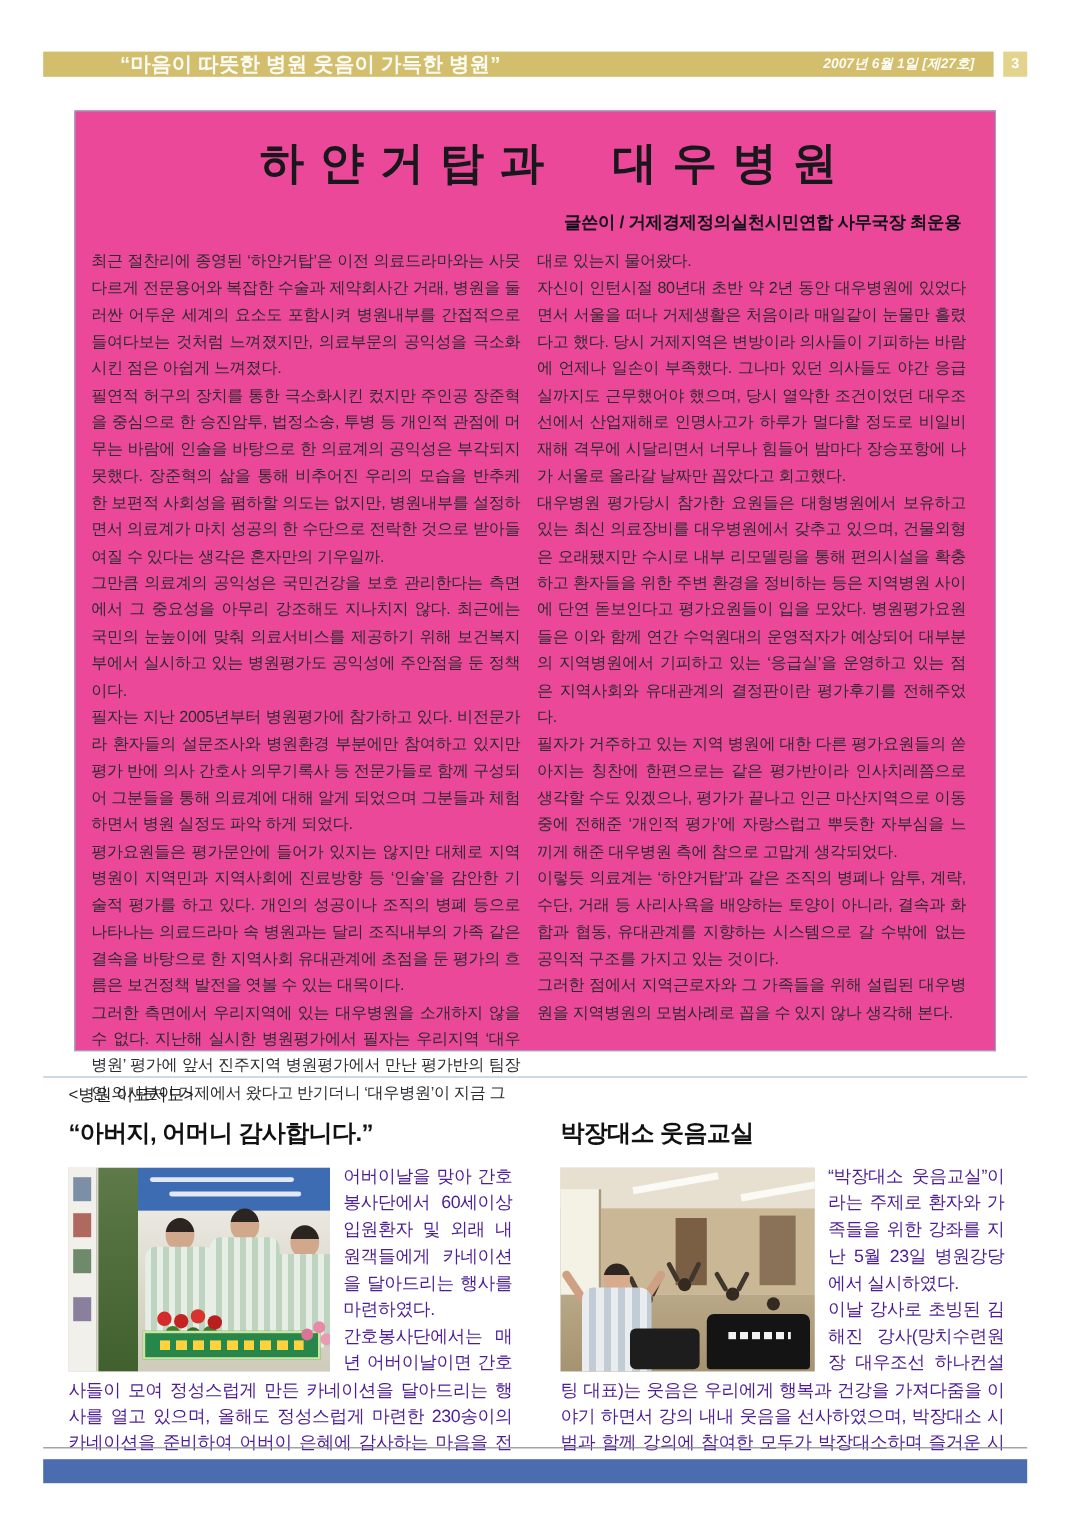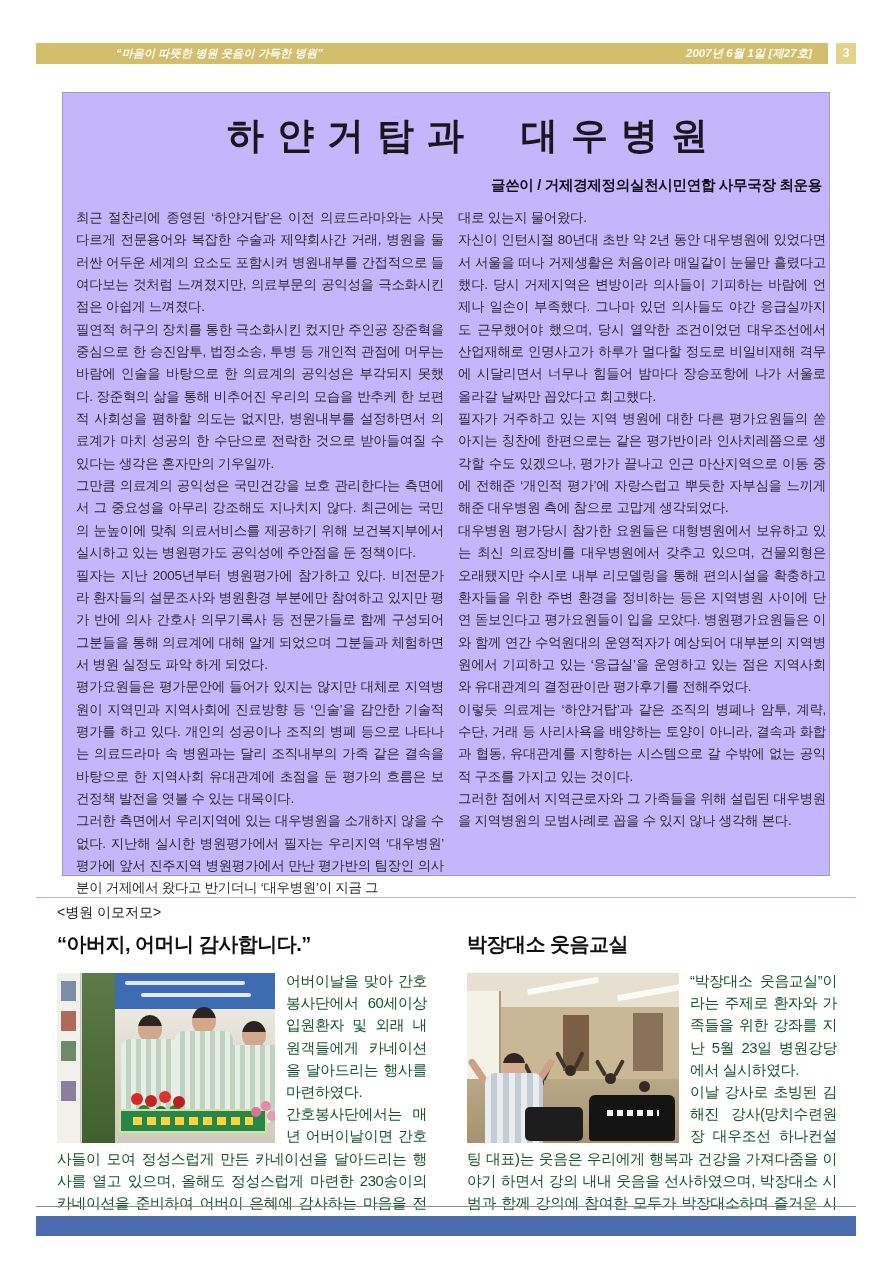--- a/index.html
+++ b/index.html
@@ -3,51 +3,51 @@
 <meta charset="utf-8">
 <style>
   * { margin:0; padding:0; box-sizing:border-box; }
   html,body { background:#ffffff; }
   .page { position:relative; width:892px; height:1261px; background:#fff; overflow:hidden;
           font-family:"Liberation Sans", sans-serif; color:#222; }
 
   
   .header-bar { position:absolute; left:36px; top:43px; width:792px; height:21px;
                 background:#d2be6d; display:flex; align-items:center; }
-  .header-slogan { margin-left:80px; font-size:11px; font-style:italic; font-weight:bold;
+  .header-slogan { margin-left:64px; font-size:17px; font-weight:bold;
                    color:#fdfdf6; letter-spacing:0.2px; }
   .header-date { margin-left:auto; margin-right:16px; font-size:11.5px; font-style:italic;
                  font-weight:bold; color:#fdfdf6; }
   .page-num-box { position:absolute; left:836px; top:43px; width:20px; height:21px;
                   background:#e2d48d; color:#ffffff; font-size:12px; font-weight:bold;
                   text-align:center; line-height:21px; }
 
   
   .main-box { position:absolute; left:62px; top:92px; width:768px; height:784px;
-              background:#c4b5fd; border:1px solid #94a2c4; padding:14px 3px 0 13px; }
+              background:#ec4899; border:1px solid #94a2c4; padding:14px 24px 0 13px; }
   .main-title { text-align:center; padding-left:46px; margin-top:4px;
                 font-family:"DejaVu Serif", serif; font-weight:bold; font-size:37px;
                 letter-spacing:13px; word-spacing:18px; color:#17171c; }
   .byline { text-align:right; font-size:14.5px; font-weight:bold; color:#101018;
             margin:15px 4px 12px 0; letter-spacing:-0.3px; }
   .cols { display:flex; gap:14px; margin-top:0; }
   .col { flex:1; font-size:13.4px; line-height:22.35px; text-align:justify;
          color:#2c2c30; letter-spacing:-0.25px; }
   .col p { margin:0; }
 
   
   .blue-rule { position:absolute; left:36px; top:897px; width:820px; height:0;
                border-top:1px solid #aebfde; }
   .section-label { position:absolute; left:57px; top:904px; font-size:14px; color:#1c1c1c; }
 
   
   .bottom { position:absolute; left:57px; top:931px; width:780px; display:flex; gap:40px; }
   .article { width:376px; }
   .article h2 { font-size:20px; color:#111; letter-spacing:-0.5px; margin-bottom:12px; }
-  .art-body { font-size:14.8px; line-height:22.2px; text-align:justify; color:#14532d;
+  .art-body { font-size:14.8px; line-height:22.2px; text-align:justify; color:#4c1d95;
               letter-spacing:-0.3px; }
   .art-body p { margin:0; }
   .art-body::after { content:""; display:block; clear:both; }
 
   .photo { position:relative; overflow:hidden; float:left; margin:3px 11px 4px 0;
            background:#dcd8cc; }
   .photo1 { width:218px; height:170px; }
   .photo2 { width:212px; height:170px; }
   .abs { position:absolute; }
 
@@ -119,22 +119,22 @@
         <p>최근 절찬리에 종영된 ‘하얀거탑’은 이전 의료드라마와는 사뭇 다르게 전문용어와 복잡한 수술과 제약회사간 거래, 병원을 둘러싼 어두운 세계의 요소도 포함시켜 병원내부를 간접적으로 들여다보는 것처럼 느껴졌지만, 의료부문의 공익성을 극소화시킨 점은 아쉽게 느껴졌다.</p>
         <p>필연적 허구의 장치를 통한 극소화시킨 컸지만 주인공 장준혁을 중심으로 한 승진암투, 법정소송, 투병 등 개인적 관점에 머무는 바람에 인술을 바탕으로 한 의료계의 공익성은 부각되지 못했다. 장준혁의 삶을 통해 비추어진 우리의 모습을 반추케 한 보편적 사회성을 폄하할 의도는 없지만, 병원내부를 설정하면서 의료계가 마치 성공의 한 수단으로 전락한 것으로 받아들여질 수 있다는 생각은 혼자만의 기우일까.</p>
         <p>그만큼 의료계의 공익성은 국민건강을 보호 관리한다는 측면에서 그 중요성을 아무리 강조해도 지나치지 않다. 최근에는 국민의 눈높이에 맞춰 의료서비스를 제공하기 위해 보건복지부에서 실시하고 있는 병원평가도 공익성에 주안점을 둔 정책이다.</p>
         <p>필자는 지난 2005년부터 병원평가에 참가하고 있다. 비전문가라 환자들의 설문조사와 병원환경 부분에만 참여하고 있지만 평가 반에 의사 간호사 의무기록사 등 전문가들로 함께 구성되어 그분들을 통해 의료계에 대해 알게 되었으며 그분들과 체험하면서 병원 실정도 파악 하게 되었다.</p>
         <p>평가요원들은 평가문안에 들어가 있지는 않지만 대체로 지역병원이 지역민과 지역사회에 진료방향 등 ‘인술’을 감안한 기술적 평가를 하고 있다. 개인의 성공이나 조직의 병폐 등으로 나타나는 의료드라마 속 병원과는 달리 조직내부의 가족 같은 결속을 바탕으로 한 지역사회 유대관계에 초점을 둔 평가의 흐름은 보건정책 발전을 엿볼 수 있는 대목이다.</p>
         <p>그러한 측면에서 우리지역에 있는 대우병원을 소개하지 않을 수 없다. 지난해 실시한 병원평가에서 필자는 우리지역 ‘대우병원’ 평가에 앞서 진주지역 병원평가에서 만난 평가반의 팀장인 의사분이 거제에서 왔다고 반기더니 ‘대우병원’이 지금 그</p>
       </div>
       <div class="col">
         <p>대로 있는지 물어왔다.</p>
         <p>자신이 인턴시절 80년대 초반 약 2년 동안 대우병원에 있었다면서 서울을 떠나 거제생활은 처음이라 매일같이 눈물만 흘렸다고 했다. 당시 거제지역은 변방이라 의사들이 기피하는 바람에 언제나 일손이 부족했다. 그나마 있던 의사들도 야간 응급실까지도 근무했어야 했으며, 당시 열악한 조건이었던 대우조선에서 산업재해로 인명사고가 하루가 멀다할 정도로 비일비재해 격무에 시달리면서 너무나 힘들어 밤마다 장승포항에 나가 서울로 올라갈 날짜만 꼽았다고 회고했다.</p>
+        <p>대우병원 평가당시 참가한 요원들은 대형병원에서 보유하고 있는 최신 의료장비를 대우병원에서 갖추고 있으며, 건물외형은 오래됐지만 수시로 내부 리모델링을 통해 편의시설을 확충하고 환자들을 위한 주변 환경을 정비하는 등은 지역병원 사이에 단연 돋보인다고 평가요원들이 입을 모았다. 병원평가요원들은 이와 함께 연간 수억원대의 운영적자가 예상되어 대부분의 지역병원에서 기피하고 있는 ‘응급실’을 운영하고 있는 점은 지역사회와 유대관계의 결정판이란 평가후기를 전해주었다.</p>
         <p>필자가 거주하고 있는 지역 병원에 대한 다른 평가요원들의 쏟아지는 칭찬에 한편으로는 같은 평가반이라 인사치레쯤으로 생각할 수도 있겠으나, 평가가 끝나고 인근 마산지역으로 이동 중에 전해준 ‘개인적 평가’에 자랑스럽고 뿌듯한 자부심을 느끼게 해준 대우병원 측에 참으로 고맙게 생각되었다.</p>
-        <p>대우병원 평가당시 참가한 요원들은 대형병원에서 보유하고 있는 최신 의료장비를 대우병원에서 갖추고 있으며, 건물외형은 오래됐지만 수시로 내부 리모델링을 통해 편의시설을 확충하고 환자들을 위한 주변 환경을 정비하는 등은 지역병원 사이에 단연 돋보인다고 평가요원들이 입을 모았다. 병원평가요원들은 이와 함께 연간 수억원대의 운영적자가 예상되어 대부분의 지역병원에서 기피하고 있는 ‘응급실’을 운영하고 있는 점은 지역사회와 유대관계의 결정판이란 평가후기를 전해주었다.</p>
         <p>이렇듯 의료계는 ‘하얀거탑’과 같은 조직의 병폐나 암투, 계략, 수단, 거래 등 사리사욕을 배양하는 토양이 아니라, 결속과 화합과 협동, 유대관계를 지향하는 시스템으로 갈 수밖에 없는 공익적 구조를 가지고 있는 것이다.</p>
         <p>그러한 점에서 지역근로자와 그 가족들을 위해 설립된 대우병원을 지역병원의 모범사례로 꼽을 수 있지 않나 생각해 본다.</p>
       </div>
     </div>
   </div>
 
   <div class="blue-rule"></div>
   <div class="section-label">&lt;병원 이모저모&gt;</div>
 
   <div class="bottom">

